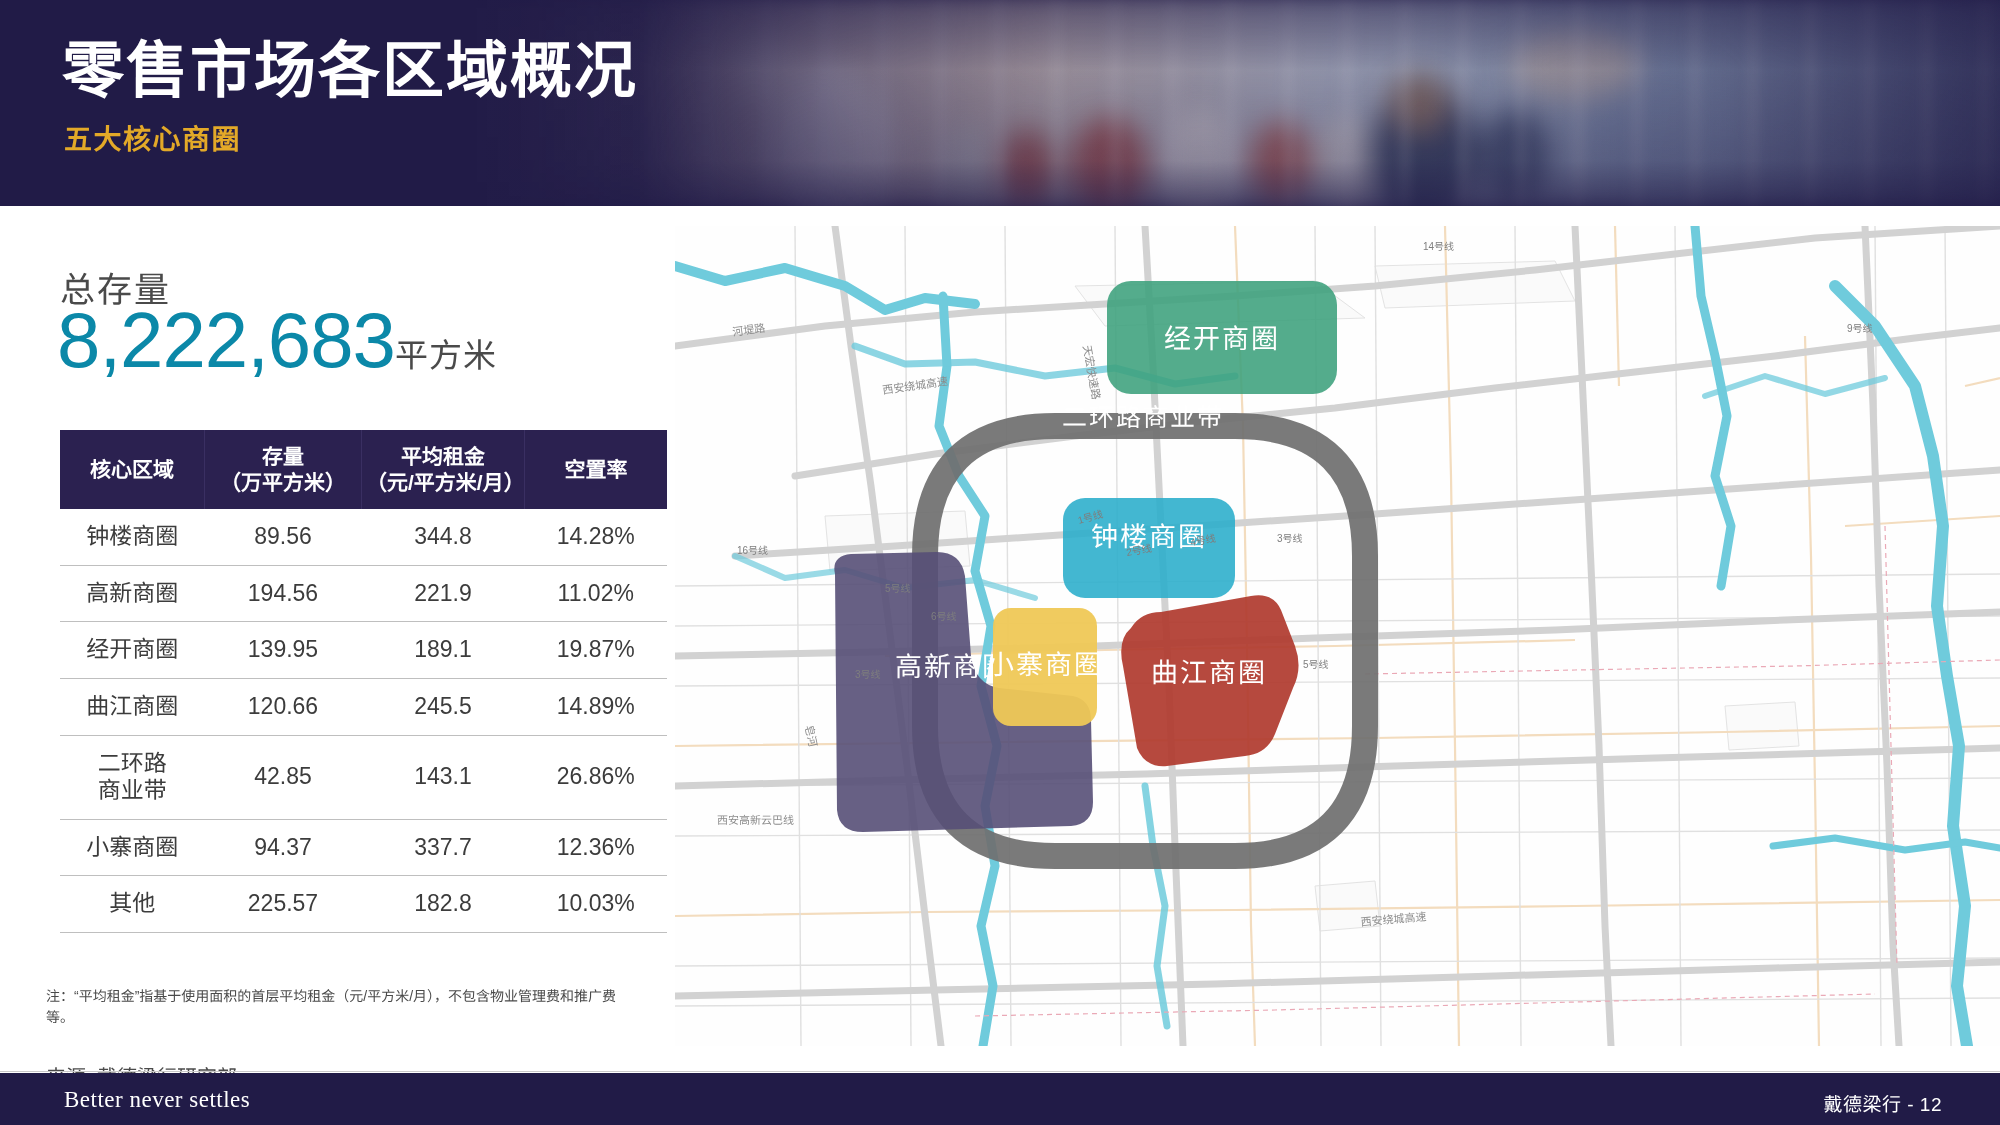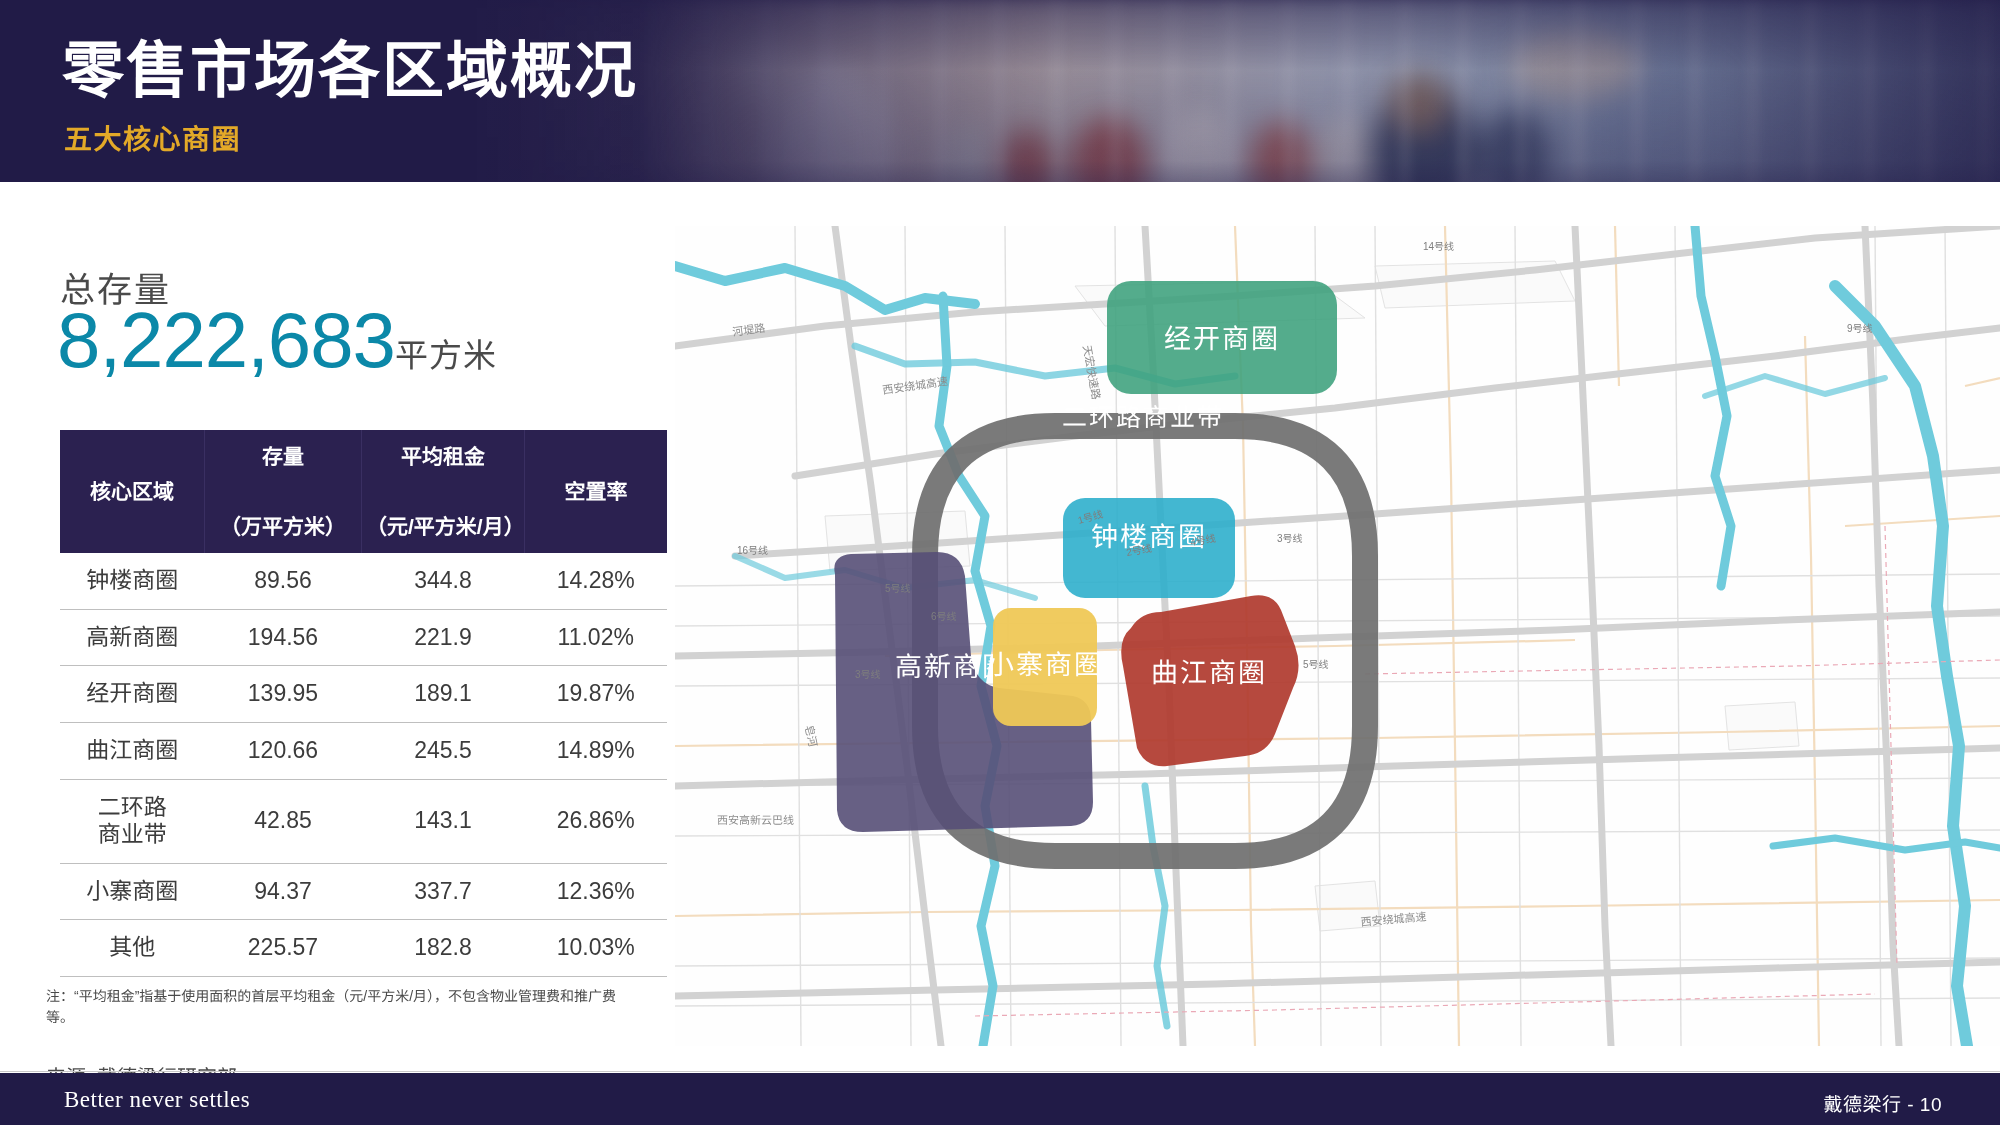--- a/index.html
+++ b/index.html
@@ -4,21 +4,21 @@
 <style>
   html,body{margin:0;padding:0;background:#fff;}
   body{
     width:2000px;height:1125px;position:relative;overflow:hidden;
     font-family:"Liberation Sans","DejaVu Sans",sans-serif;
     -webkit-font-smoothing:antialiased;
   }
 
   
   .banner{
-    position:absolute;left:0;top:0;width:2000px;height:182px;
+    position:absolute;left:0;top:0;width:2000px;height:206px;
     background:#211B47;overflow:hidden;
   }
   .banner-photo{
     position:absolute;left:470px;top:0;width:1530px;height:206px;
     overflow:hidden;
   }
   
   .photo-base{
     position:absolute;inset:0;
     background:
@@ -77,21 +77,21 @@
   .stock-table{
     position:absolute;left:60px;top:224px;width:572px;
     border-collapse:collapse;table-layout:fixed;
   }
   .stock-table thead th{
     background:#2B2150;color:#fff;font-size:21px;font-weight:bold;
     padding:14px 4px;vertical-align:middle;line-height:1.22;
     border-right:1px solid #3A2F62;
   }
   .stock-table thead th:last-child{border-right:none;}
-  .stock-table thead th .sub{display:block;font-weight:bold;margin-top:44px;}
+  .stock-table thead th .sub{display:block;font-weight:bold;}
   .hdr-col-0{width:136px;}
   .hdr-col-1{width:148px;}
   .hdr-col-2{width:154px;}
   .hdr-col-3{width:134px;}
   .stock-table tbody td{
     font-size:23px;color:#3C3C3C;text-align:center;
     padding:14px 2px;border-bottom:1px solid #BFBFBF;line-height:1.2;
     height:20px;
   }
   .stock-table tbody tr:first-child td{border-top:none;}
@@ -381,14 +381,14 @@
       <text class="metro-label" x="256" y="394">6号线</text>
       <text class="metro-label" x="1172" y="106">9号线</text>
       <text class="metro-label" x="628" y="442">5号线</text>
     </g>
   </svg>
 </div>
 
 <div class="footer-rule"></div>
 <div class="footer">
   <div class="footer-tag">Better never settles</div>
-  <div class="footer-right">戴德梁行 - 10</div>
+  <div class="footer-right">戴德梁行 - 12</div>
 </div>
 
 </body></html>

